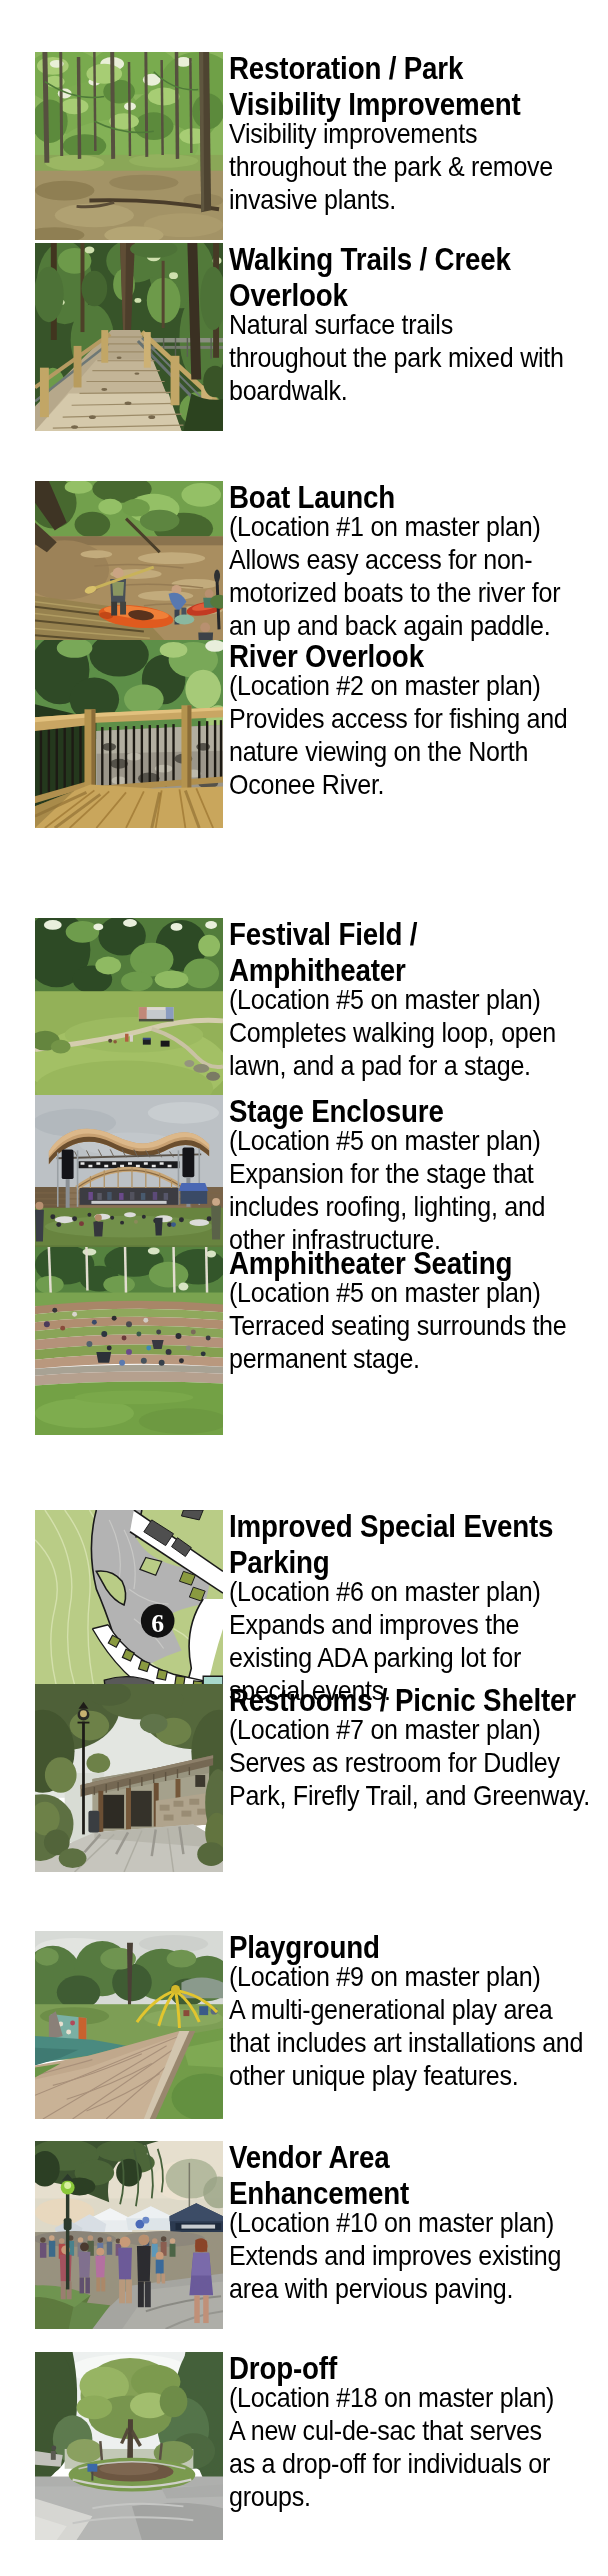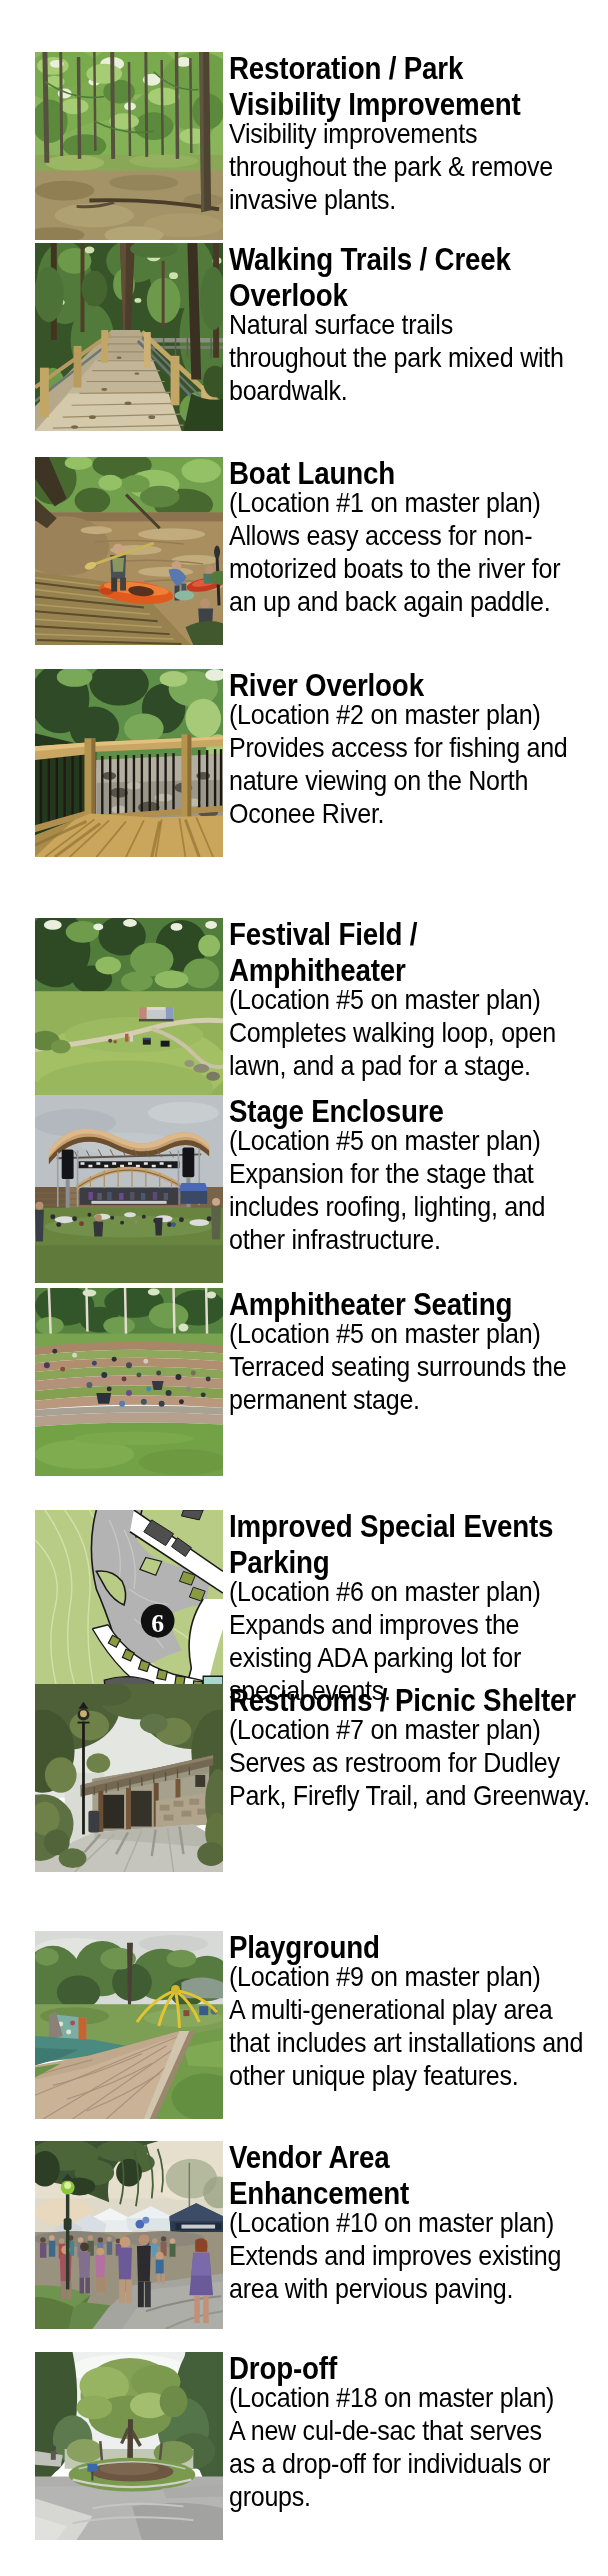--- a/index.html
+++ b/index.html
@@ -200,21 +200,21 @@
 <ellipse cx="182" cy="140" rx="12" ry="16" fill="#395427"></ellipse>
 </svg>
     </div>
 
 <div class="tx">
 <div class="t">Walking Trails / Creek<br>Overlook</div>
 <div class="b">Natural surface trails<br>throughout the park mixed with<br>boardwalk.</div>
 </div>
   </div>
 
-<div class="row" style="top:457px">
+<div class="row" style="top:481px">
 
 <div class="ph">
       <svg width="188" height="188" viewBox="0 0 190 190">
 
 <rect width="190" height="62" fill="#72a04c"></rect>
 <g fill="#47682f">
 <ellipse cx="18" cy="22" rx="24" ry="26"></ellipse>
 <ellipse cx="88" cy="8" rx="30" ry="14"></ellipse>
 <ellipse cx="150" cy="48" rx="30" ry="16"></ellipse>
 <ellipse cx="58" cy="44" rx="18" ry="13"></ellipse>
@@ -308,21 +308,21 @@
 <ellipse cx="186" cy="122" rx="9" ry="7" fill="#55793c"></ellipse>
 </svg>
     </div>
 
 <div class="tx">
 <div class="t">Boat Launch</div>
 <div class="b">(Location #1 on master plan)<br>Allows easy access for non-<br>motorized boats to the river for<br>an up and back again paddle.</div>
 </div>
   </div>
 
-<div class="row" style="top:669px">
+<div class="row" style="top:640px">
 
 <div class="ph">
       <svg width="188" height="188" viewBox="0 0 190 190">
 
 <rect width="190" height="100" fill="#5d8f48"></rect>
 <g fill="#2f4a26">
 <ellipse cx="25" cy="30" rx="30" ry="35"></ellipse>
 <ellipse cx="85" cy="15" rx="30" ry="22"></ellipse>
 <ellipse cx="60" cy="60" rx="25" ry="22"></ellipse>
 <ellipse cx="130" cy="40" rx="22" ry="25"></ellipse>
@@ -632,21 +632,21 @@
 <circle cx="64" cy="124" r="3.5" fill="#b08a68"></circle>
 </svg>
     </div>
 
 <div class="tx">
 <div class="t">Stage Enclosure</div>
 <div class="b">(Location #5 on master plan)<br>Expansion for the stage that<br>includes roofing, lighting, and<br>other infrastructure.</div>
 </div>
   </div>
 
-<div class="row" style="top:1288px">
+<div class="row" style="top:1247px">
 
 <div class="ph">
       <svg width="188" height="188" viewBox="0 0 190 190">
 
 <rect width="190" height="50" fill="#55823f"></rect>
 <g fill="#33552a">
 <ellipse cx="30" cy="18" rx="30" ry="20"></ellipse>
 <ellipse cx="100" cy="14" rx="30" ry="16"></ellipse>
 <ellipse cx="165" cy="20" rx="28" ry="18"></ellipse>
 <ellipse cx="65" cy="32" rx="20" ry="13"></ellipse>

